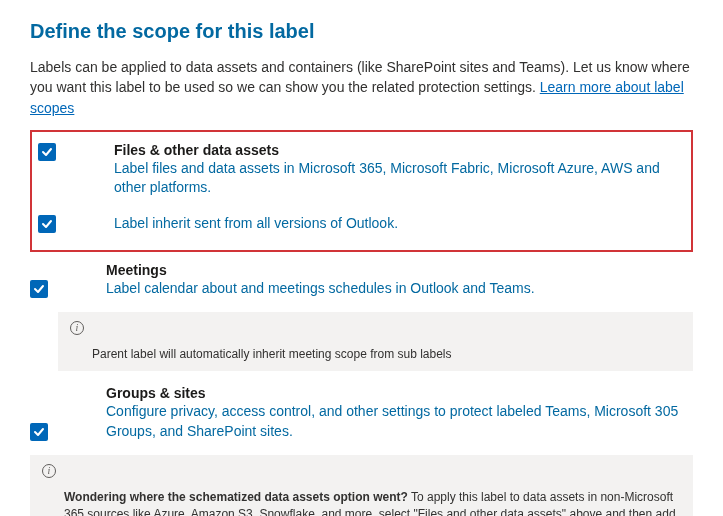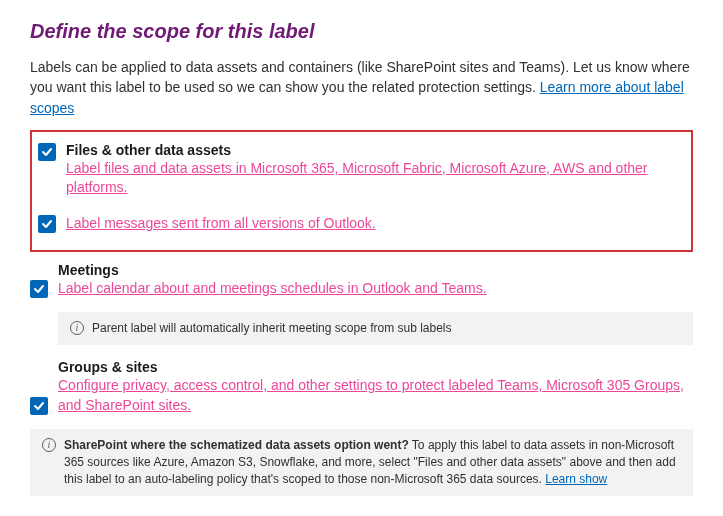--- a/index.html
+++ b/index.html
@@ -9,42 +9,42 @@
     font-family: "Segoe UI", -apple-system, sans-serif;
     font-size: 14px;
     color: #323130;
     background: #fff;
     width: 723px;
   }
   h1 {
     font-size: 20px;
     font-weight: 600;
     margin: 0 0 14px 0;
-    color: #701a75;
-    font-style: italic;
+    color: #0369a1;
   }
   .intro {
     color: #323130;
     line-height: 1.45;
     margin-bottom: 12px;
   }
   a.link {
     color: #0067b8;
     text-decoration: underline;
     cursor: pointer;
   }
   .highlight-box {
     border: 2px solid #d13438;
     padding: 6px 8px 6px 6px;
     margin-bottom: 6px;
   }
   .scope-item {
     display: flex;
     align-items: flex-start;
     padding: 4px 0 10px 0;
+    gap: 48px;
   }
   .scope-item + .scope-item { margin-top: 2px; }
   .checkbox {
     width: 18px;
     height: 18px;
     flex: 0 0 18px;
     background: #0067b8;
     border-radius: 2px;
     margin-right: 10px;
     margin-top: 1px;
@@ -54,23 +54,22 @@
     cursor: pointer;
   }
   .checkbox svg { display:block; }
   .scope-text { flex: 1; }
   .scope-title {
     font-weight: 600;
     color: #1b1a19;
     margin-bottom: 1px;
   }
   .scope-desc {
-    color: #ec4899;
+    color: #0369a1;
     line-height: 1.4;
-    text-decoration: underline;
   }
   .info-bar {
     background: #f3f2f1;
     display: flex;
     align-items: flex-start;
     padding: 8px 12px;
     font-size: 12px;
     color: #323130;
     line-height: 1.4;
     margin: 4px 0 10px 28px;
@@ -85,21 +84,21 @@
     margin-right: 8px;
     margin-top: 1px;
     display:flex;
     align-items:center;
     justify-content:center;
     font-size:10px;
     font-style: italic;
     font-family: Georgia, serif;
     color:#605e5c;
   }
-  .info-body { flex:1; }
+  .info-body { flex:1;margin-top:26px; }
   .info-body b { font-weight:600; }
   .outer-scope { padding-left:0;align-items:flex-end; }
 </style>
 </head>
 <body>
 
 <h1>Define the scope for this label</h1>
 
 <div class="intro">
   <span>Labels can be applied to data assets and containers (like SharePoint sites and Teams). Let us know where you want this label to be used so we can show you the related protection settings. </span>
@@ -118,21 +117,21 @@
       <div class="scope-desc">Label files and data assets in Microsoft 365, Microsoft Fabric, Microsoft Azure, AWS and other platforms.</div>
     </div>
   </div>
   <div class="scope-item">
     <div class="checkbox">
       <svg width="12" height="12" viewBox="0 0 12 12">
           <path d="M2 6 L5 9 L10 3" stroke="#fff" stroke-width="2" fill="none" stroke-linecap="round" stroke-linejoin="round"></path>
         </svg>
     </div>
     <div class="scope-text">
-      <div class="scope-desc">Label messages sent from all versions of Outlook.</div>
+      <div class="scope-desc">Label inherit sent from all versions of Outlook.</div>
     </div>
   </div>
 </div>
 
 <div class="scope-item outer-scope">
   <div class="checkbox">
     <svg width="12" height="12" viewBox="0 0 12 12">
         <path d="M2 6 L5 9 L10 3" stroke="#fff" stroke-width="2" fill="none" stroke-linecap="round" stroke-linejoin="round"></path>
       </svg>
   </div>
@@ -155,15 +154,15 @@
   </div>
   <div class="scope-text">
     <div class="scope-title">Groups &amp; sites</div>
     <div class="scope-desc">Configure privacy, access control, and other settings to protect labeled Teams, Microsoft 305 Groups, and SharePoint sites.</div>
   </div>
 </div>
 
 <div class="info-bar wide">
   <div class="info-icon">i</div>
   <div class="info-body">
-    <b>SharePoint where the schematized data assets option went?</b><span> To apply this label to data assets in non-Microsoft 365 sources like Azure, Amazon S3, Snowflake, and more, select "Files and other data assets" above and then add this label to an auto-labeling policy that's scoped to those non-Microsoft 365 data sources. </span><a class="link">Learn show</a>
+    <b>Wondering where the schematized data assets option went?</b><span> To apply this label to data assets in non-Microsoft 365 sources like Azure, Amazon S3, Snowflake, and more, select "Files and other data assets" above and then add this label to an auto-labeling policy that's scoped to those non-Microsoft 365 data sources. </span><a class="link">Learn show</a>
   </div>
 </div>
 
 </body></html>

